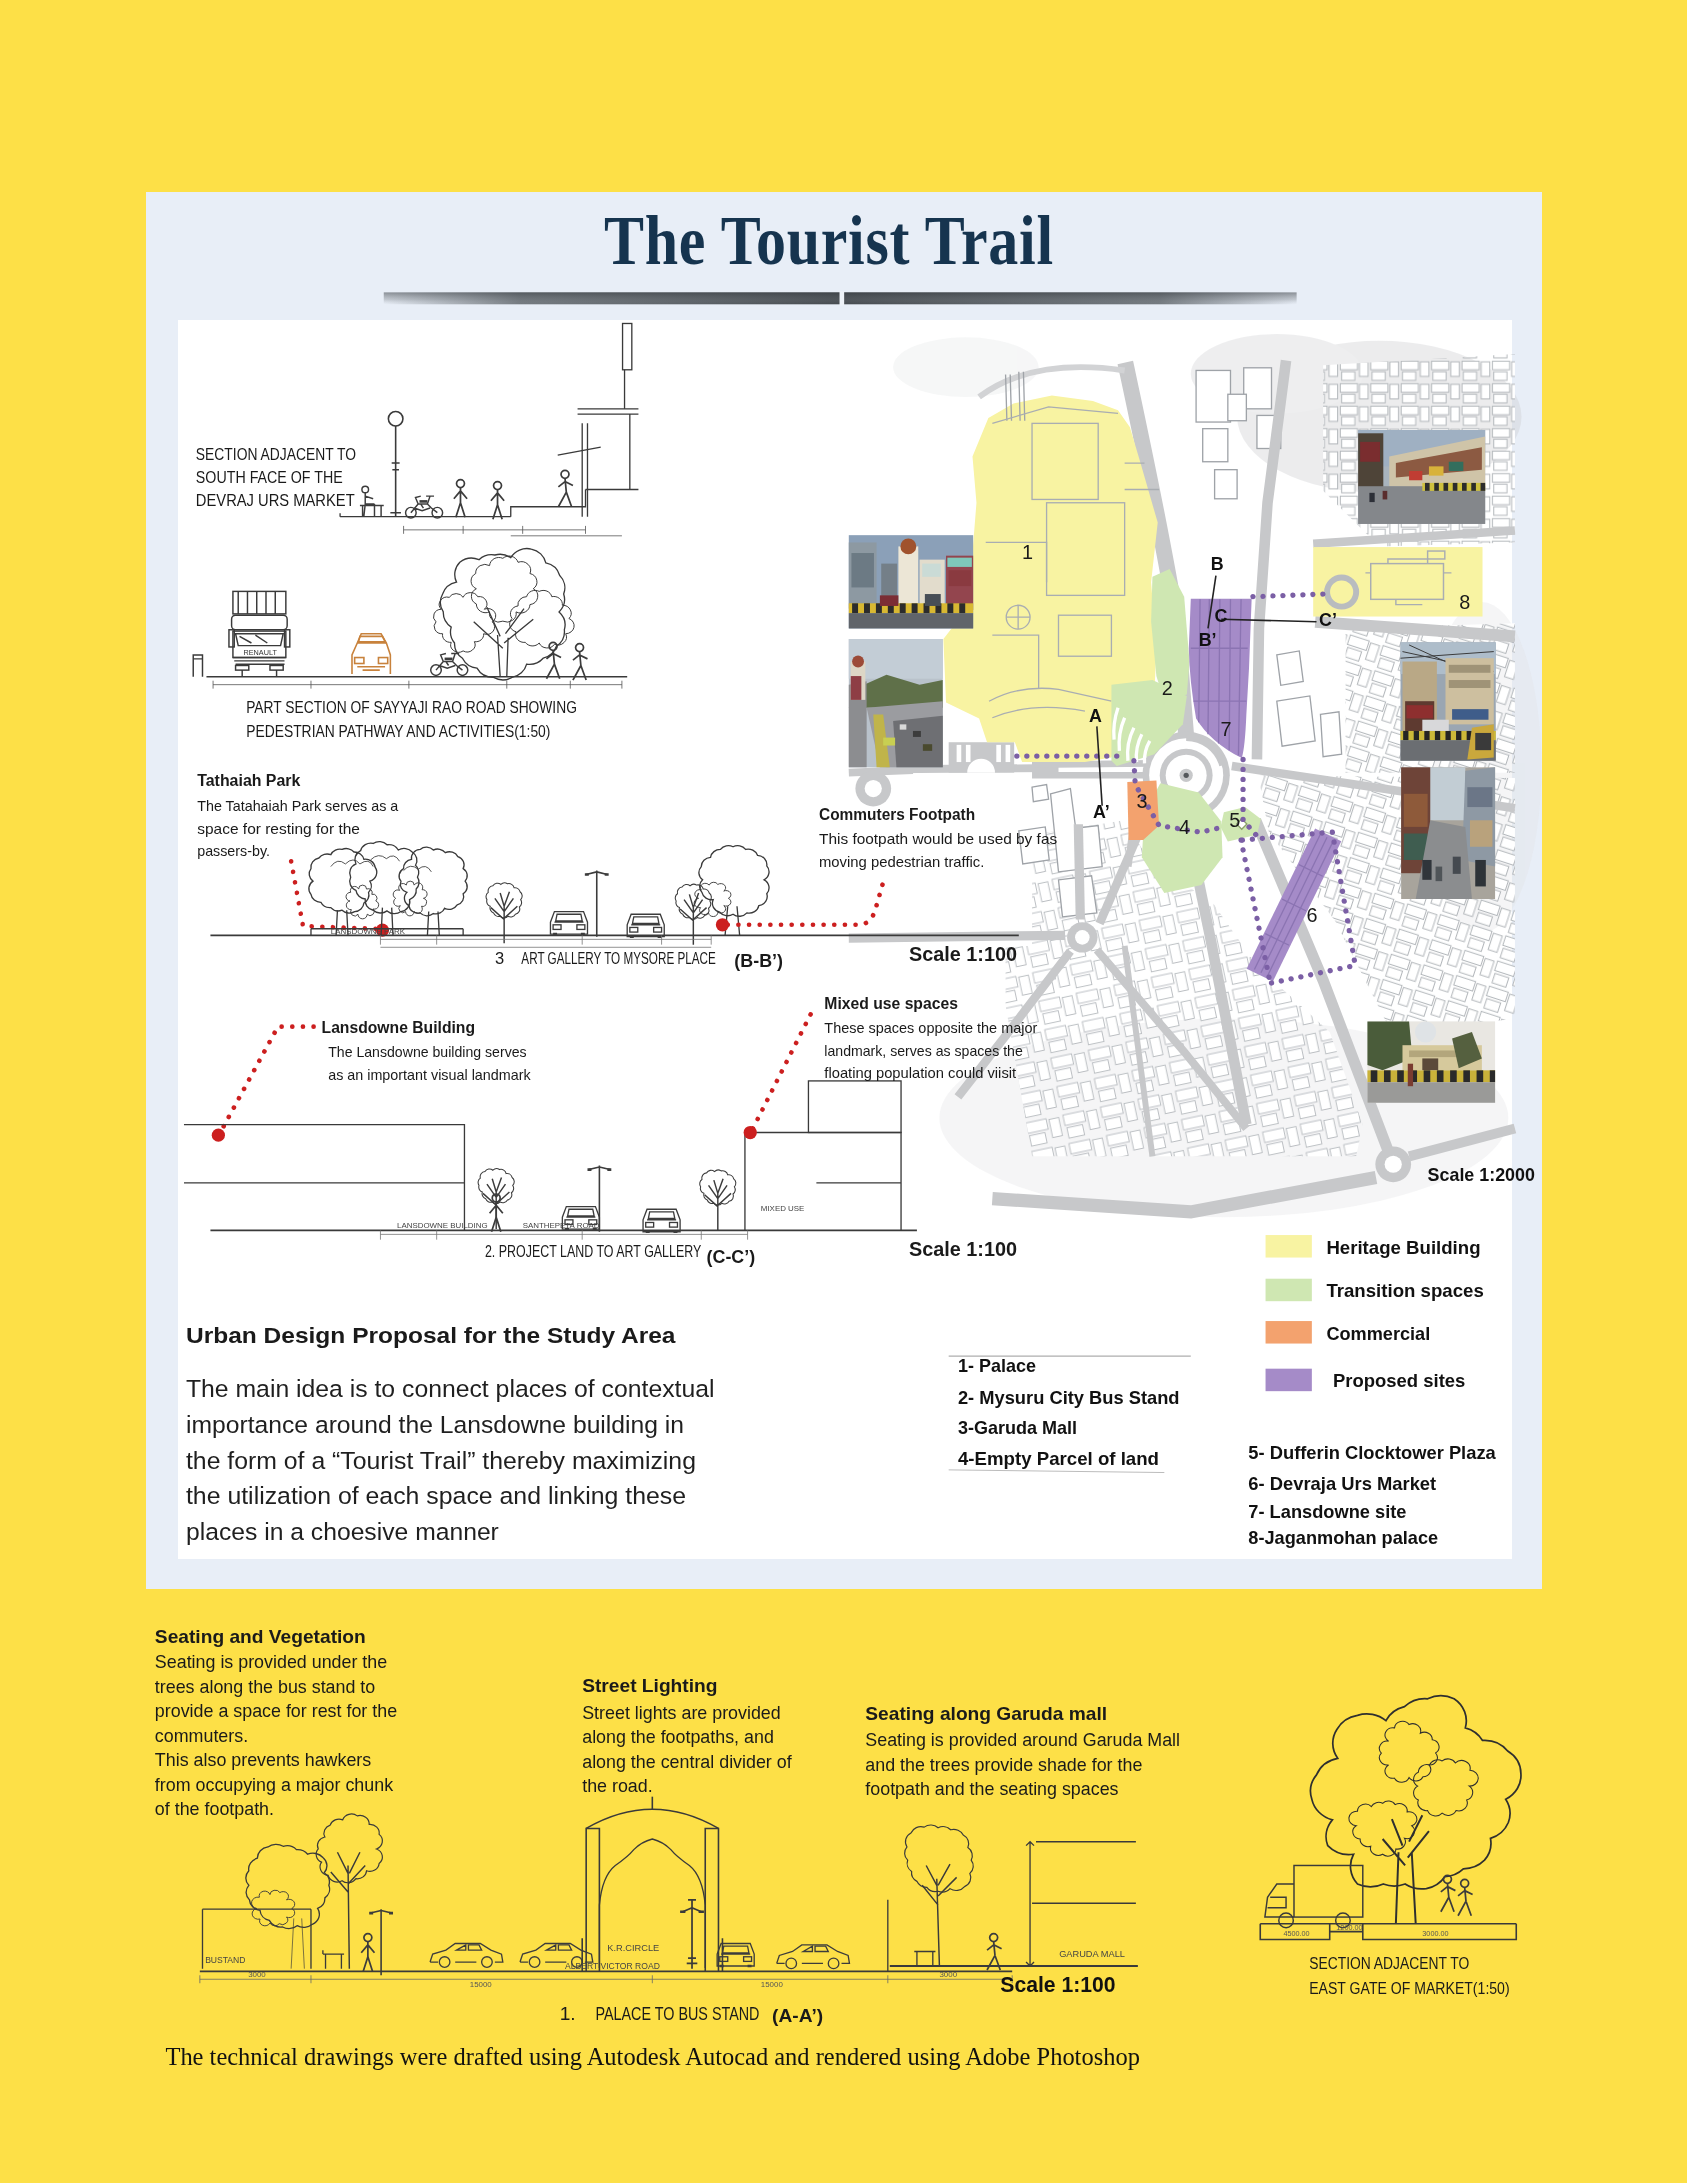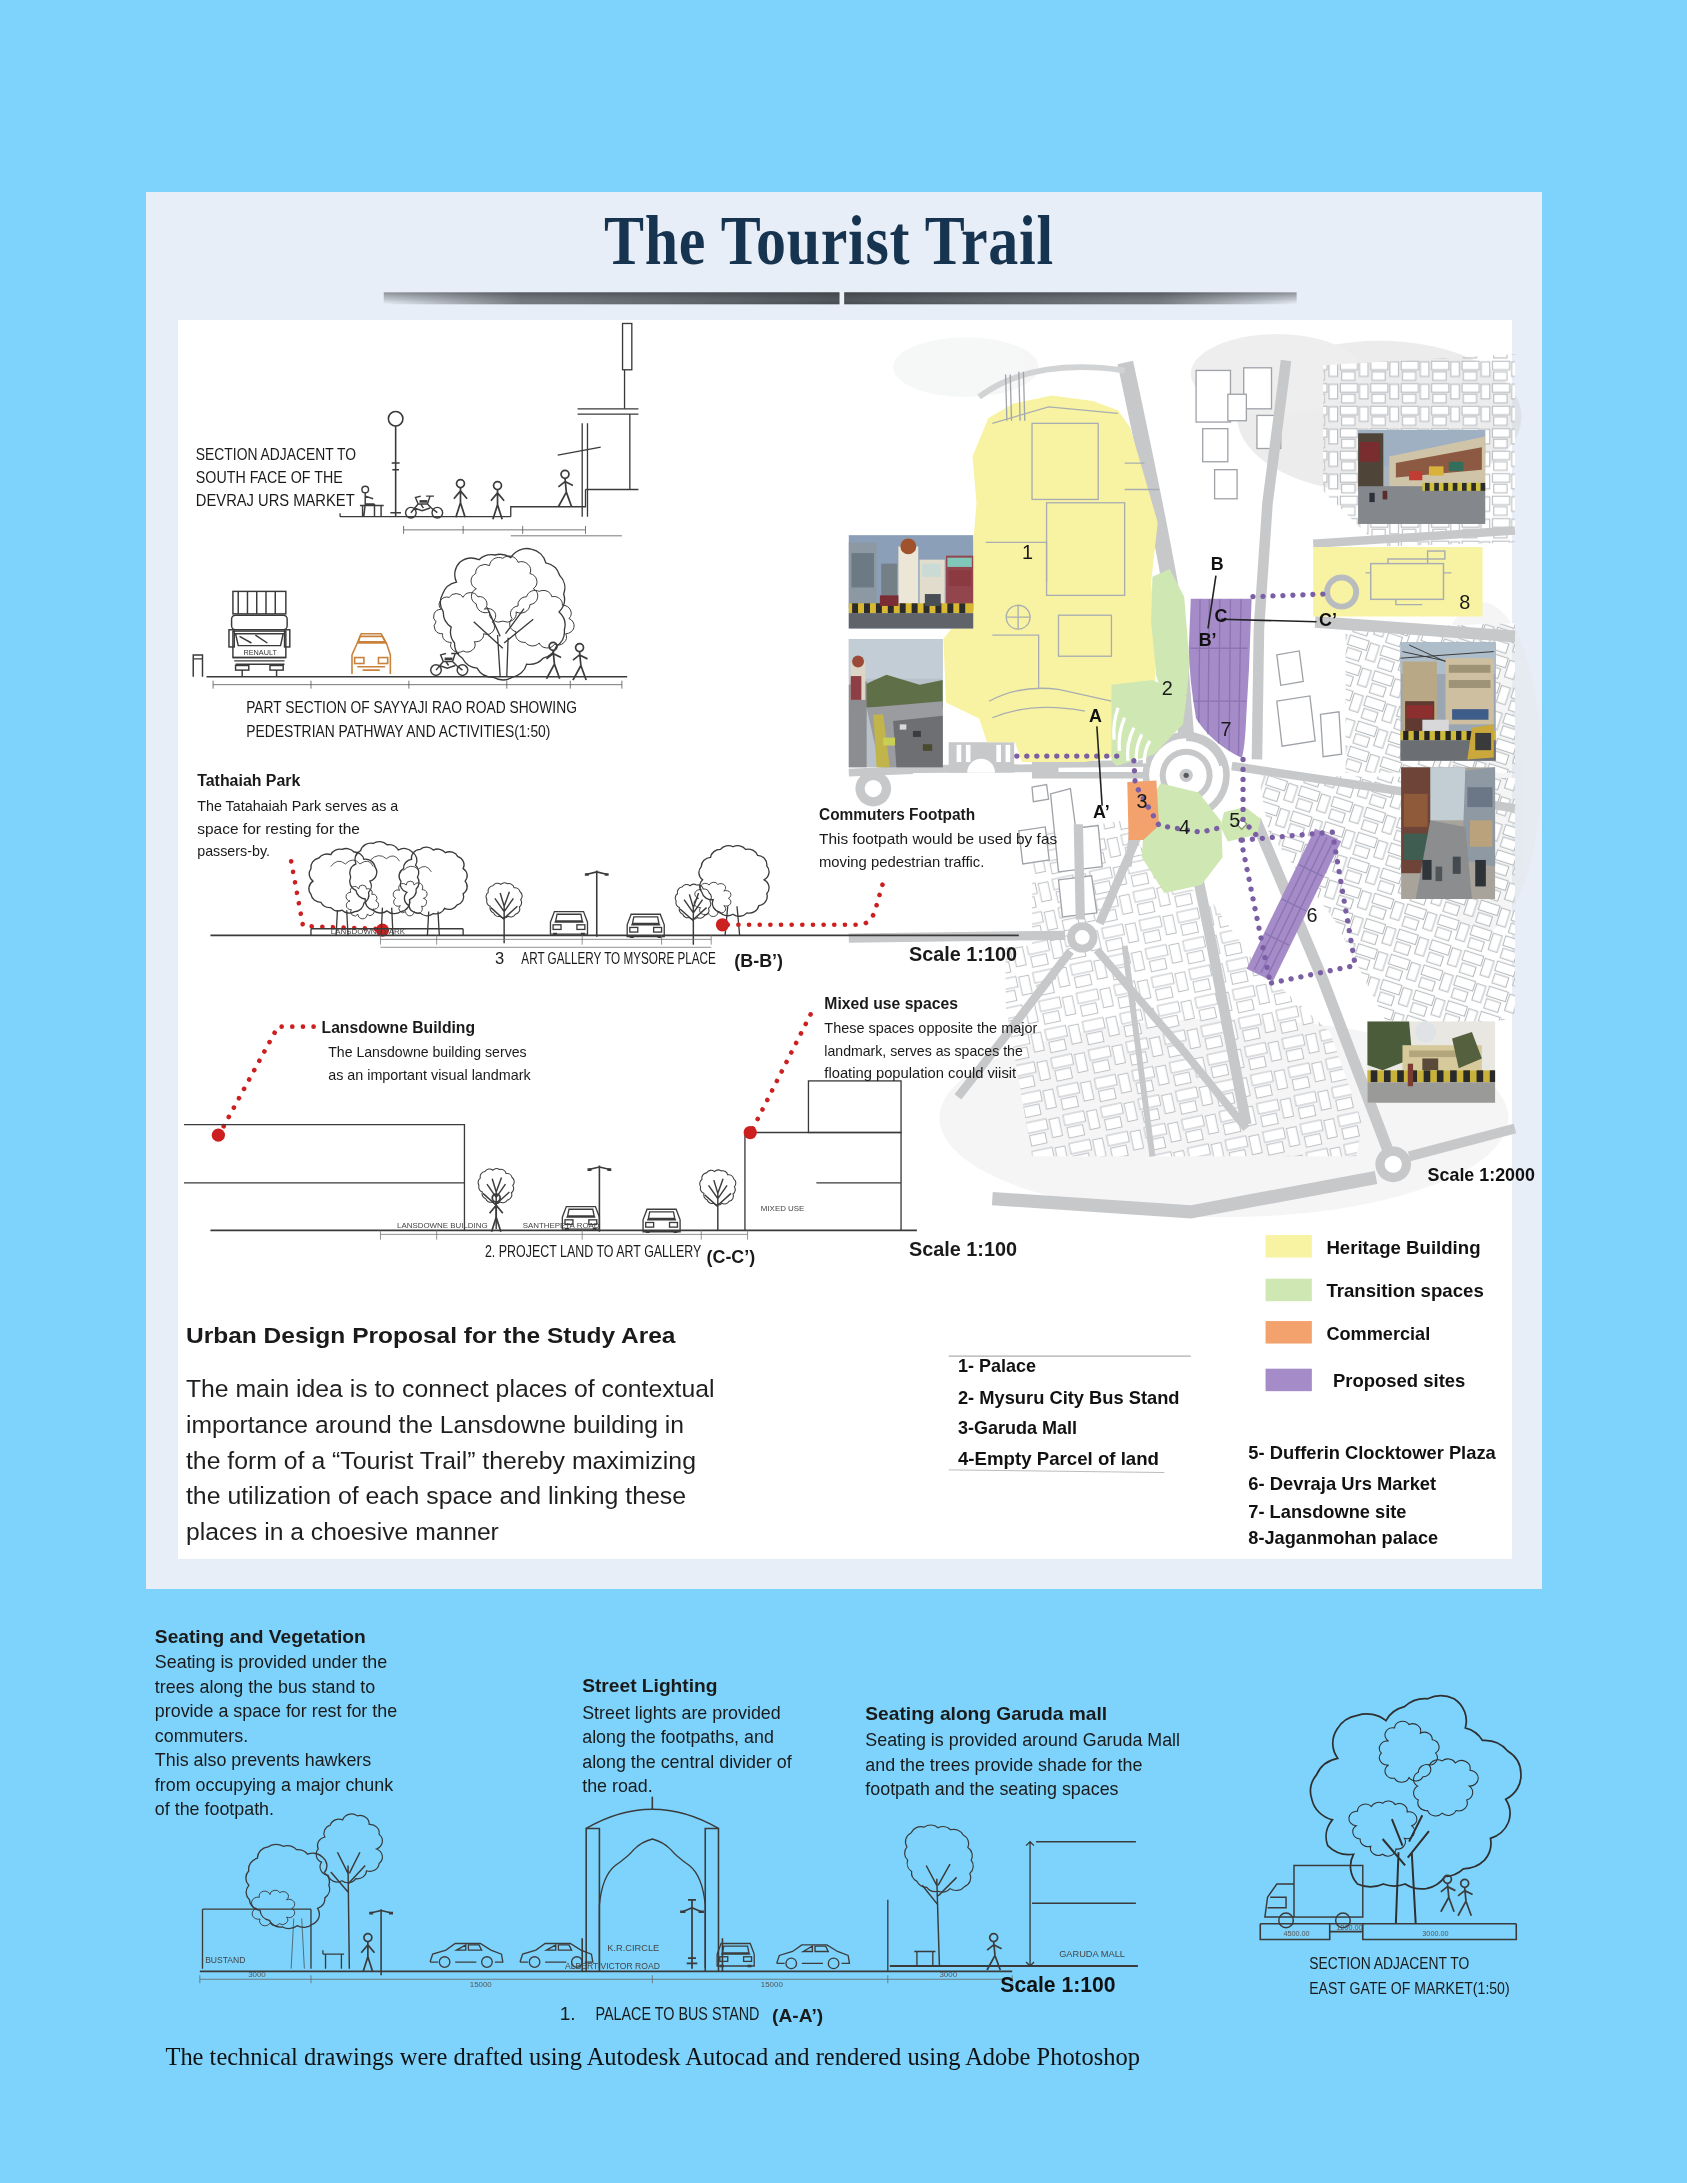--- a/index.html
+++ b/index.html
@@ -1,16 +1,16 @@
 <!DOCTYPE html>
 <html style="font-size:10.6px"><head>
 <meta charset="utf-8">
 <style>
 html,body{margin:0;padding:0;background:#fff;}
-.page{position:relative;width:1687px;height:2183px;background:#7dd3fc;overflow:hidden;font-family:"Liberation Sans",sans-serif;}
+.page{position:relative;width:1687px;height:2183px;background:#fde047;overflow:hidden;font-family:"Liberation Sans",sans-serif;}
 .blue{position:absolute;left:146px;top:192px;width:1396px;height:1397px;background:#e8eef7;}
 .white{position:absolute;left:178px;top:320px;width:1334px;height:1239px;background:#ffffff;}
 .title{position:absolute;left:-14.6px;top:200px;width:1687px;text-align:center;font-family:"Liberation Serif",serif;font-weight:bold;font-size:60px;color:#16344f;letter-spacing:0.7px;transform:scaleY(1.18);transform-origin:50% 0%;}
 svg{position:absolute;left:0;top:0;}
 </style>
 </head>
 <body>
 <div class="page">
 
 <div class="blue"></div>

